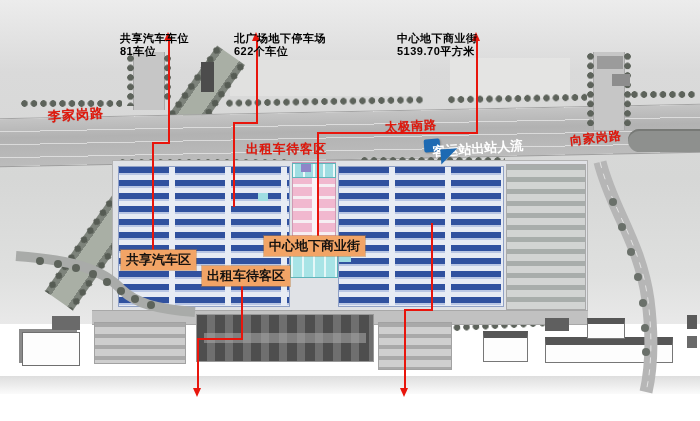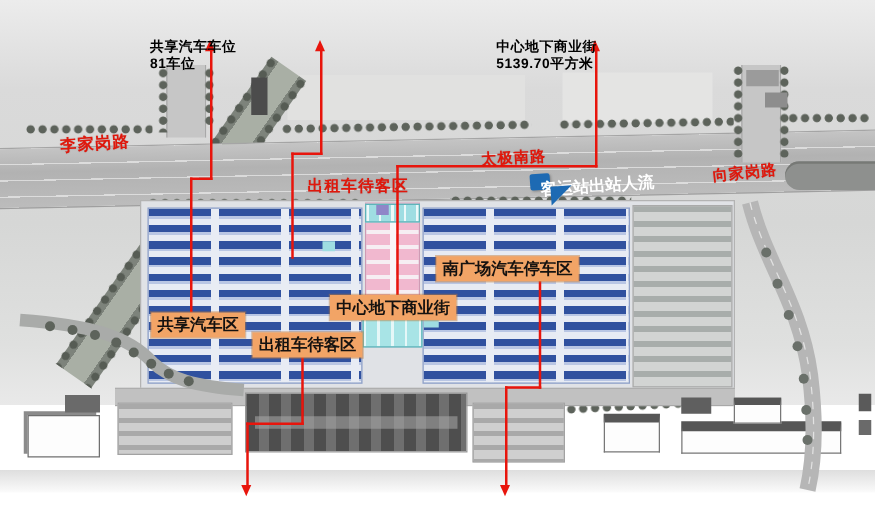--- a/index.html
+++ b/index.html
@@ -220,39 +220,42 @@
 
   <div class="seg" style="left:431px;top:223px;width:2px;height:88px;"></div>
   <div class="seg" style="left:404px;top:309px;width:29px;height:2px;"></div>
   <div class="seg" style="left:404px;top:309px;width:2px;height:81px;"></div>
   <div class="arr-down" style="left:400px;top:388px;"></div>
 
   <div class="anno anno-top" style="left:120px;top:5px;">
     <div>共享汽车车位</div>
     <div>81车位</div>
   </div>
+  <div class="anno anno-top" style="left:234px;top:5px;">
+    <div>北广场地下停车场</div>
+    <div>622个车位</div>
+  </div>
   <div class="anno anno-top" style="left:397px;top:5px;">
     <div>中心地下商业街</div>
     <div>5139.70平方米</div>
   </div>
   <div class="anno anno-bot" style="left:175px;top:396px;">
     
     
   </div>
   <div class="anno anno-bot" style="left:373px;top:396px;">
     
     
   </div>
 
   <div class="road-label" style="left:48px;top:106px;transform:rotate(-4deg);">李家岗路</div>
   <div class="road-label" style="left:246px;top:141px;font-size:12.5px;">出租车待客区</div>
   <div class="road-label" style="left:385px;top:118px;font-size:12px;transform:rotate(-3deg);">太极南路</div>
   <div class="road-label" style="left:570px;top:130px;font-size:12px;transform:rotate(-6deg);">向家岗路</div>
 
-  <div class="zone" style="left:349px;top:205px;">南广场汽车停车区</div>
   <div class="zone" style="left:264px;top:236px;">中心地下商业街</div>
   <div class="zone" style="left:202px;top:266px;">出租车待客区</div>
   <div class="zone" style="left:121px;top:250px;">共享汽车区</div>
 
   <div class="callout">
     <span>客运站出站人流</span>
     <div class="tail"></div>
   </div>
 
 </div>

